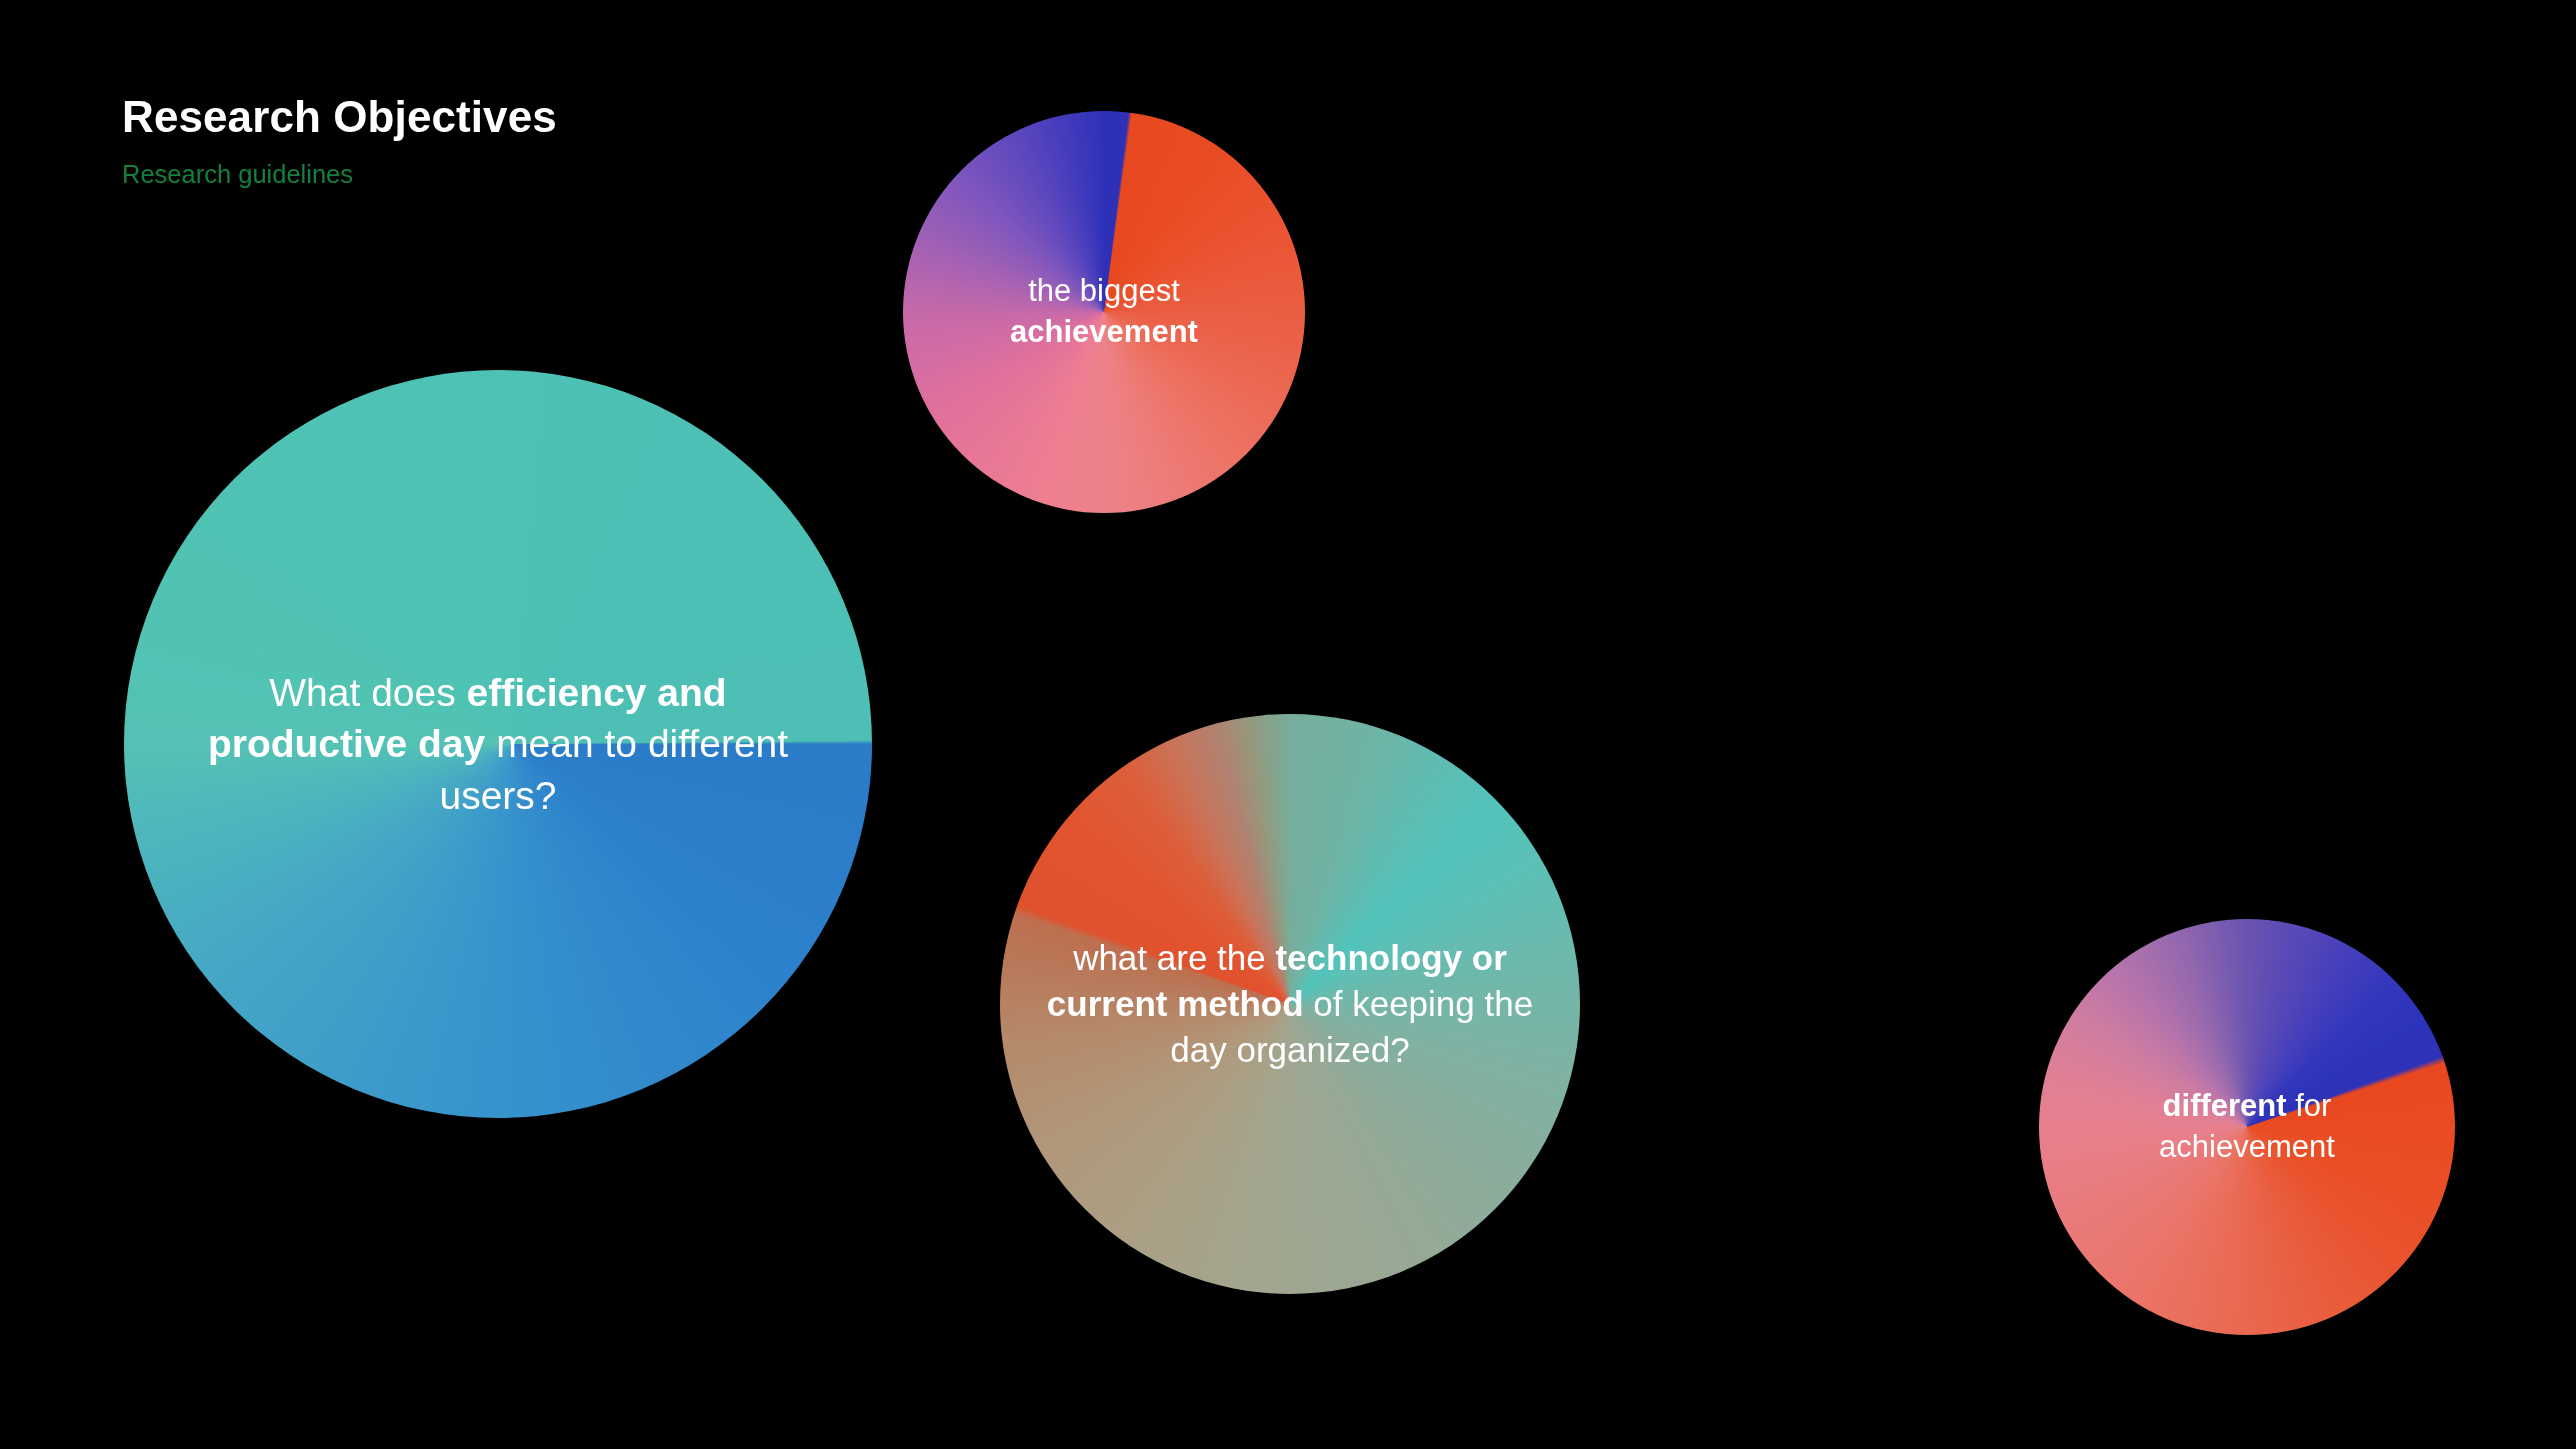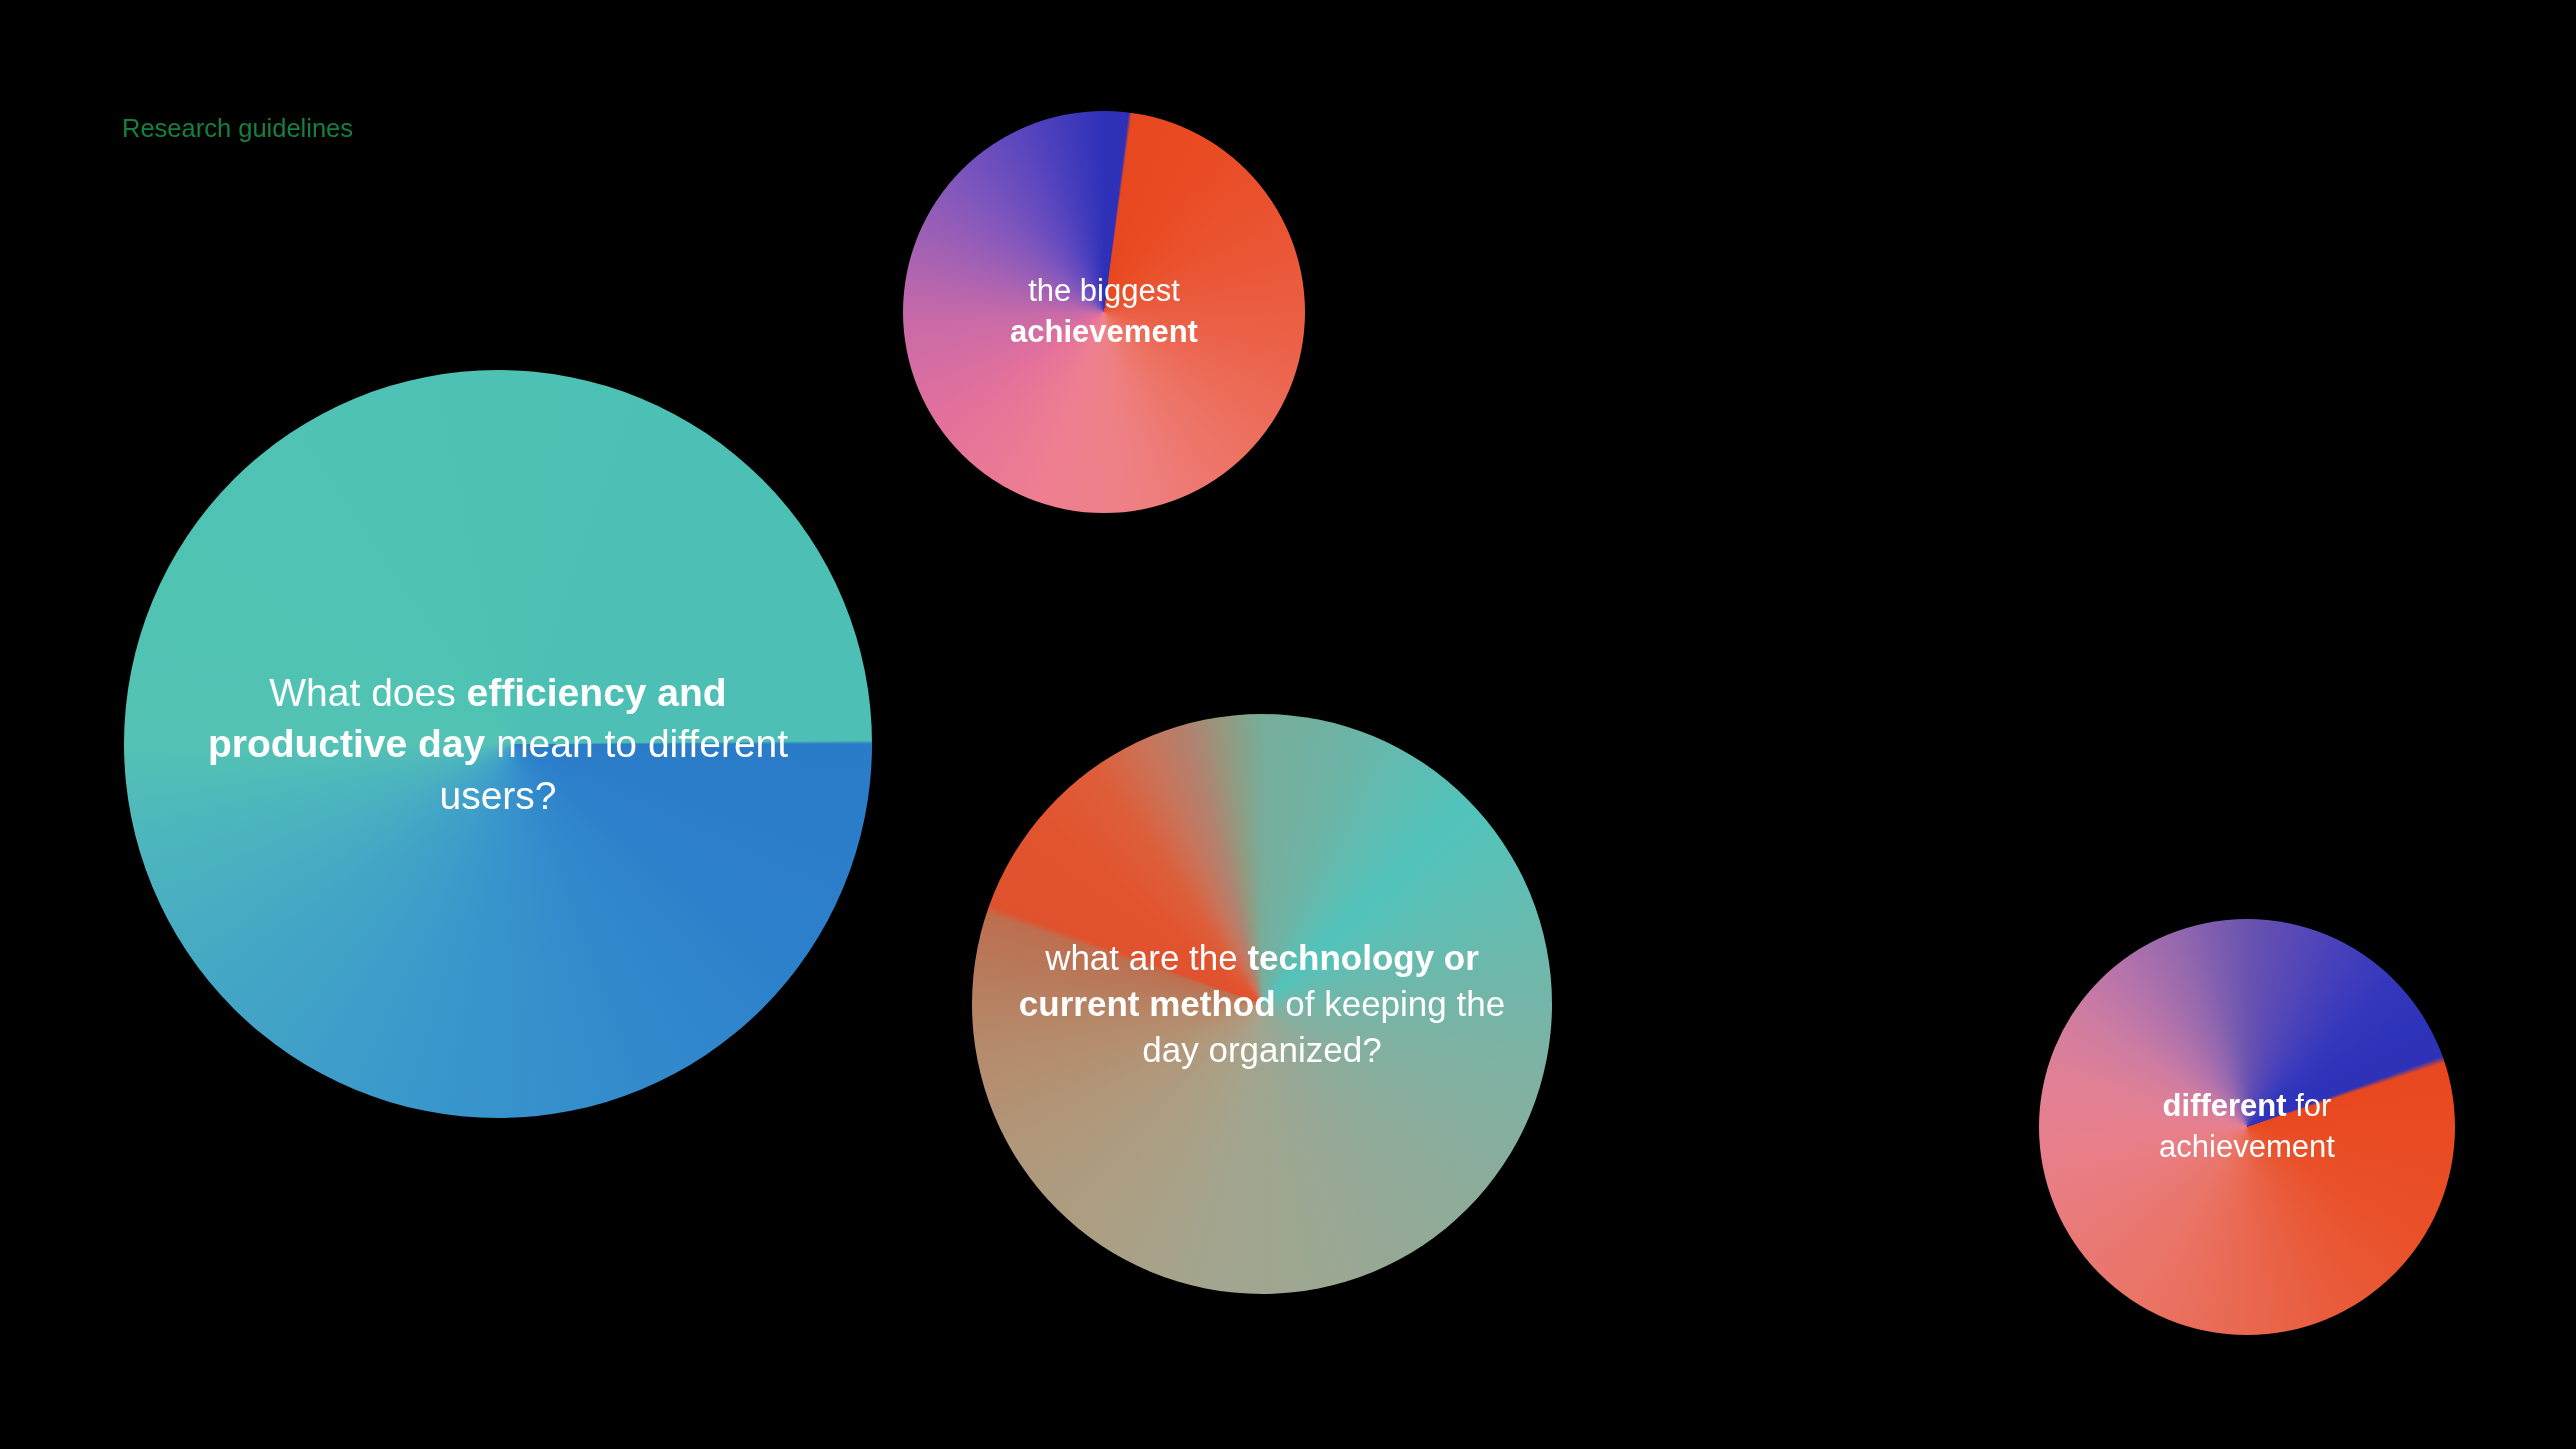--- a/index.html
+++ b/index.html
@@ -159,21 +159,21 @@
         #f39b4e 350deg,
         #f3a950 360deg);
   }
   #bubble-goal .bubble-label {
     font-size: 39px;
     padding: 0 7%;
   }
 
   
   #bubble-method {
-    left: 972px;
+    left: 1000px;
     top: 714px;
     width: 580px;
     height: 580px;
     background:
       conic-gradient(from 0deg at 50% 50%,
         #77ad9c 0deg,
         #6fb3a4 16deg,
         #5fbcb1 32deg,
         #51c3bb 46deg,
         #5cc0b6 60deg,
@@ -235,20 +235,21 @@
     font-size: 31px;
     padding: 0 8%;
   }
 </style>
 </head>
 <body>
 
 <div id="slide">
 
   <div class="header">
+    <h1 class="header-title">Research Objectives</h1>
     <p class="header-subtitle">Research guidelines</p>
   </div>
 
   <div class="bubble" id="bubble-efficiency">
     <div class="bubble-label">What does <b>efficiency and productive day</b> mean to different users?</div>
   </div>
 
   <div class="bubble" id="bubble-distractions">
     <div class="bubble-label">the biggest <b>achievement</b></div>
   </div>

